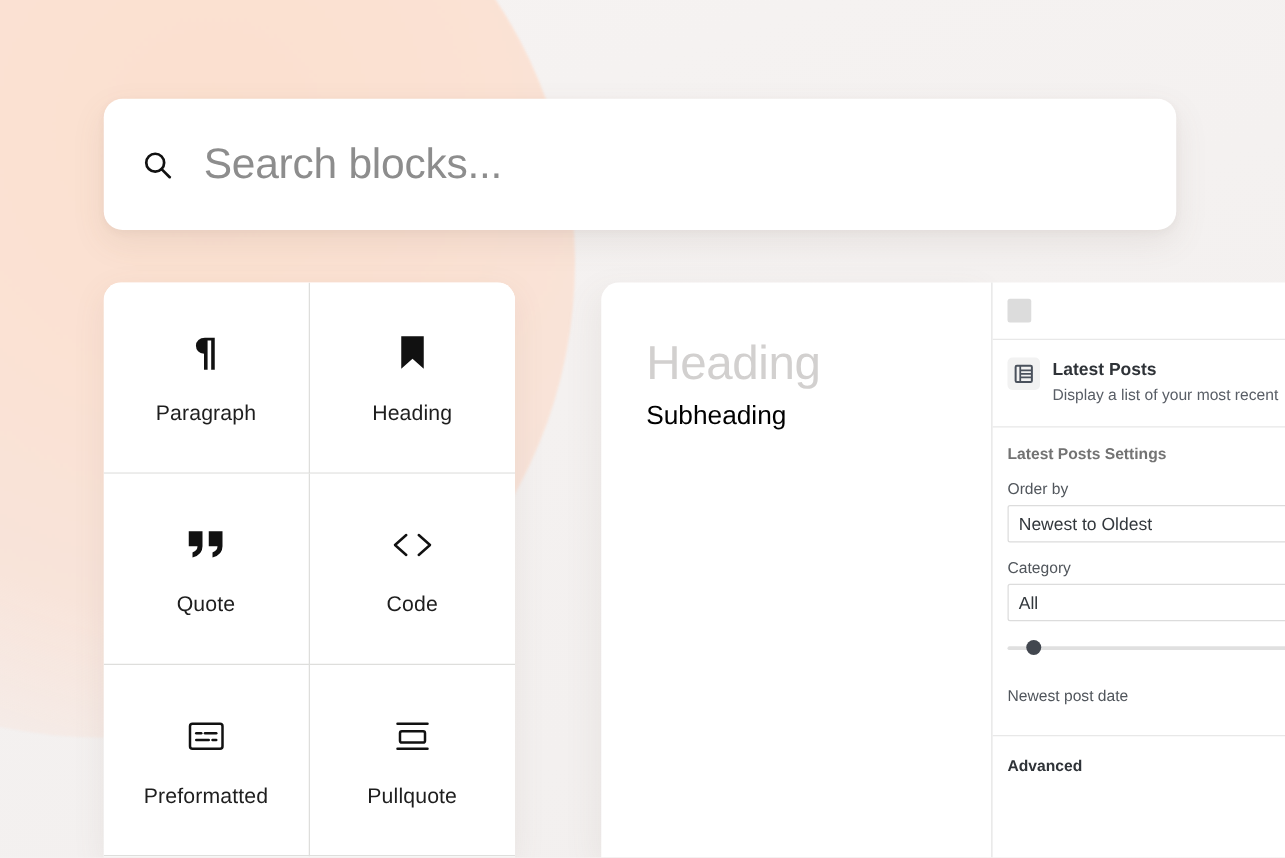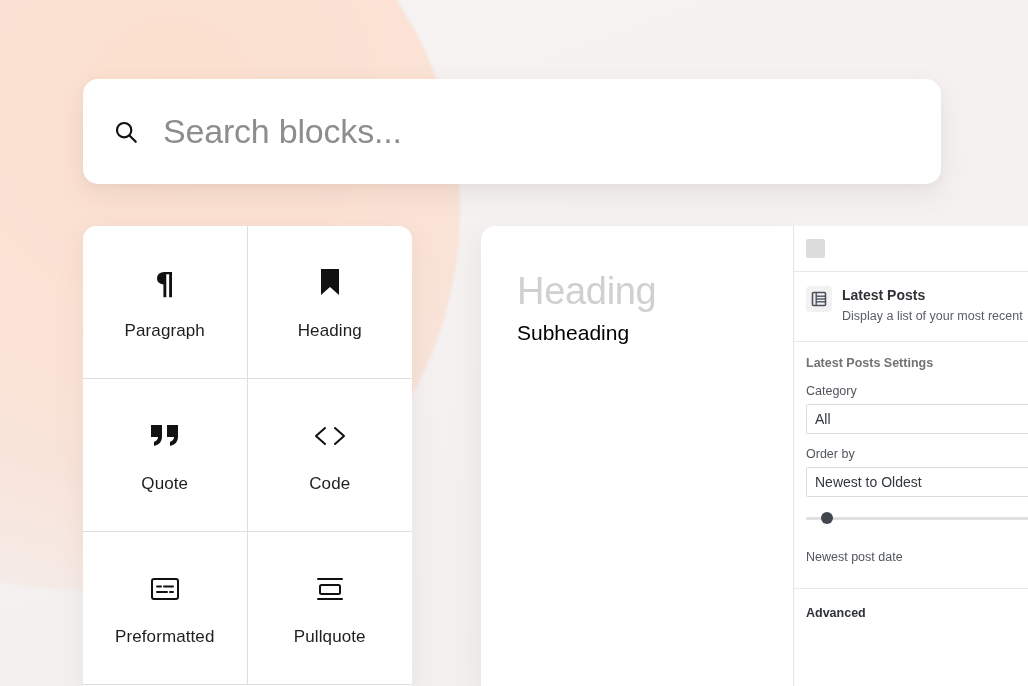--- a/index.html
+++ b/index.html
@@ -385,27 +385,27 @@
     <div class="meta">
       <div class="title">Latest Posts</div>
       <div class="desc">Display a list of your most recent</div>
     </div>
   </div>
 
   <div class="settings-section">
     <div class="section-title">Latest Posts Settings</div>
 
     <div class="field">
+      <div class="field-label">Order by</div>
+      <div class="field-select">Newest to Oldest</div>
+    </div>
+
+    <div class="field">
       <div class="field-label">Category</div>
       <div class="field-select">All</div>
-    </div>
-
-    <div class="field">
-      <div class="field-label">Order by</div>
-      <div class="field-select">Newest to Oldest</div>
     </div>
 
     <div class="field">
       <div class="slider-row">
         <div class="slider-track"></div>
         <div class="slider-thumb" style="left: 15px;"></div>
       </div>
     </div>
 
     <div class="toggle-row">Newest post date</div>

